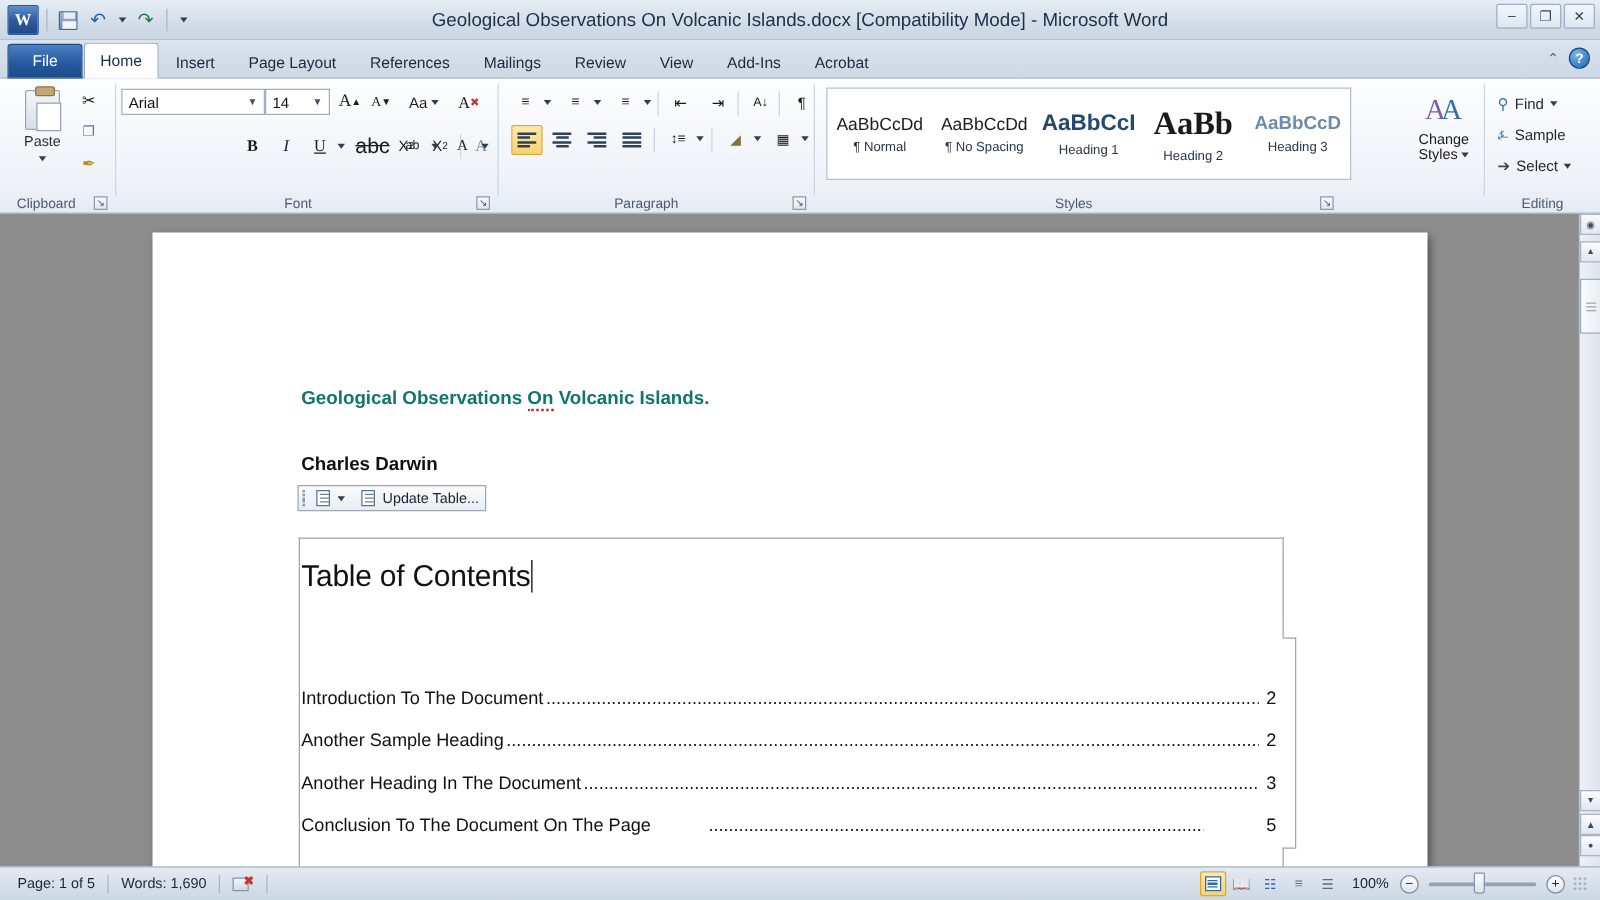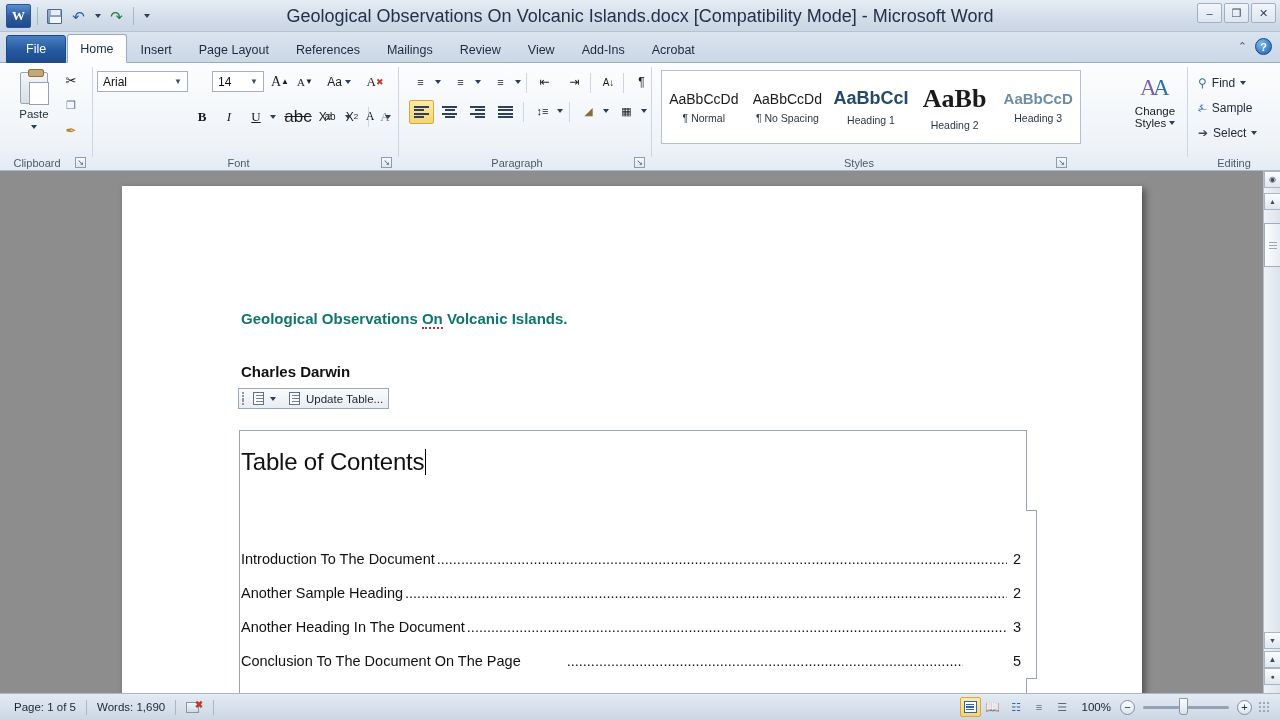--- a/index.html
+++ b/index.html
@@ -48,21 +48,21 @@
   .save-ico::after {
     content:""; position:absolute; left:2px; bottom:0; width:11px; height:6px; background:#f2f6fa;
   }
   .undo-ico { color:#1d5fa8; font-size: 15px; line-height: 1; }
   .redo-ico { color:#1d7a3e; font-size: 15px; line-height: 1; }
   .tri-down { width:0;height:0;border-left:3px solid transparent;border-right:3px solid transparent;border-top:4px solid #2d3f56; }
 
   .title-text {
     position: absolute; left: 0; top: 0; width: 1280px; height: 32px;
     display: flex; align-items: center; justify-content: center;
-    font-size: 18px; color: #20324a; pointer-events: none;
+    font-size: 15px; color: #20324a; pointer-events: none;
   }
   .wincontrols { position: absolute; right: 4px; top: 3px; display: flex; gap: 2px; }
   .wc {
     width: 25px; height: 20px; border: 1px solid #9fb0c4; border-radius: 2px;
     background: linear-gradient(#f2f6fa,#dde6ef);
     display:flex; align-items:center; justify-content:center; font-size: 11px; color:#37465c;
   }
 
   
   .tabstrip {
@@ -365,21 +365,21 @@
       </div>
       <div class="mini-ico" style="left:60px; top:6px;">✂</div>
       <div class="mini-ico" style="left:60px; top:31px; font-size:11px; color:#5f7390;">❐</div>
       <div class="mini-ico" style="left:60px; top:56px; color:#b58a2e;">✒</div>
       <div class="glabel" style="padding-right:18px;">Clipboard</div>
       <div class="dlg" style="right:6px;">↘</div>
     </div>
     <div class="gdiv" style="left:92px;"></div>
 
     <div class="group" style="left:93px; width:305px;">
-      <div class="fontbox" style="left:4px; top:8px; width:91px;">
+      <div class="fontbox" style="left:4px; top:8px; width:115px;">
         <span>Arial</span>
         <span class="cb-arrow">▼</span>
       </div>
       <div class="fontbox" style="left:119px; top:8px; width:52px;">
         <span>14</span>
         <span class="cb-arrow">▼</span>
       </div>
       <div class="fbtn" style="left:175px; top:7px;">
         <span style="font-family:'Liberation Serif',serif;font-size:14px;">A</span>
           <span class="sup">▲</span>

